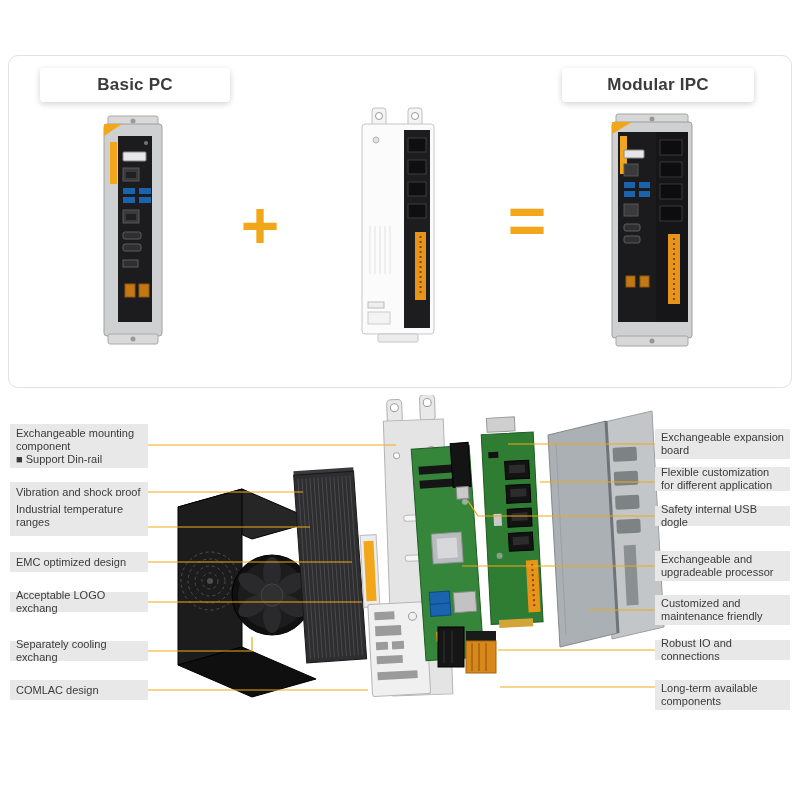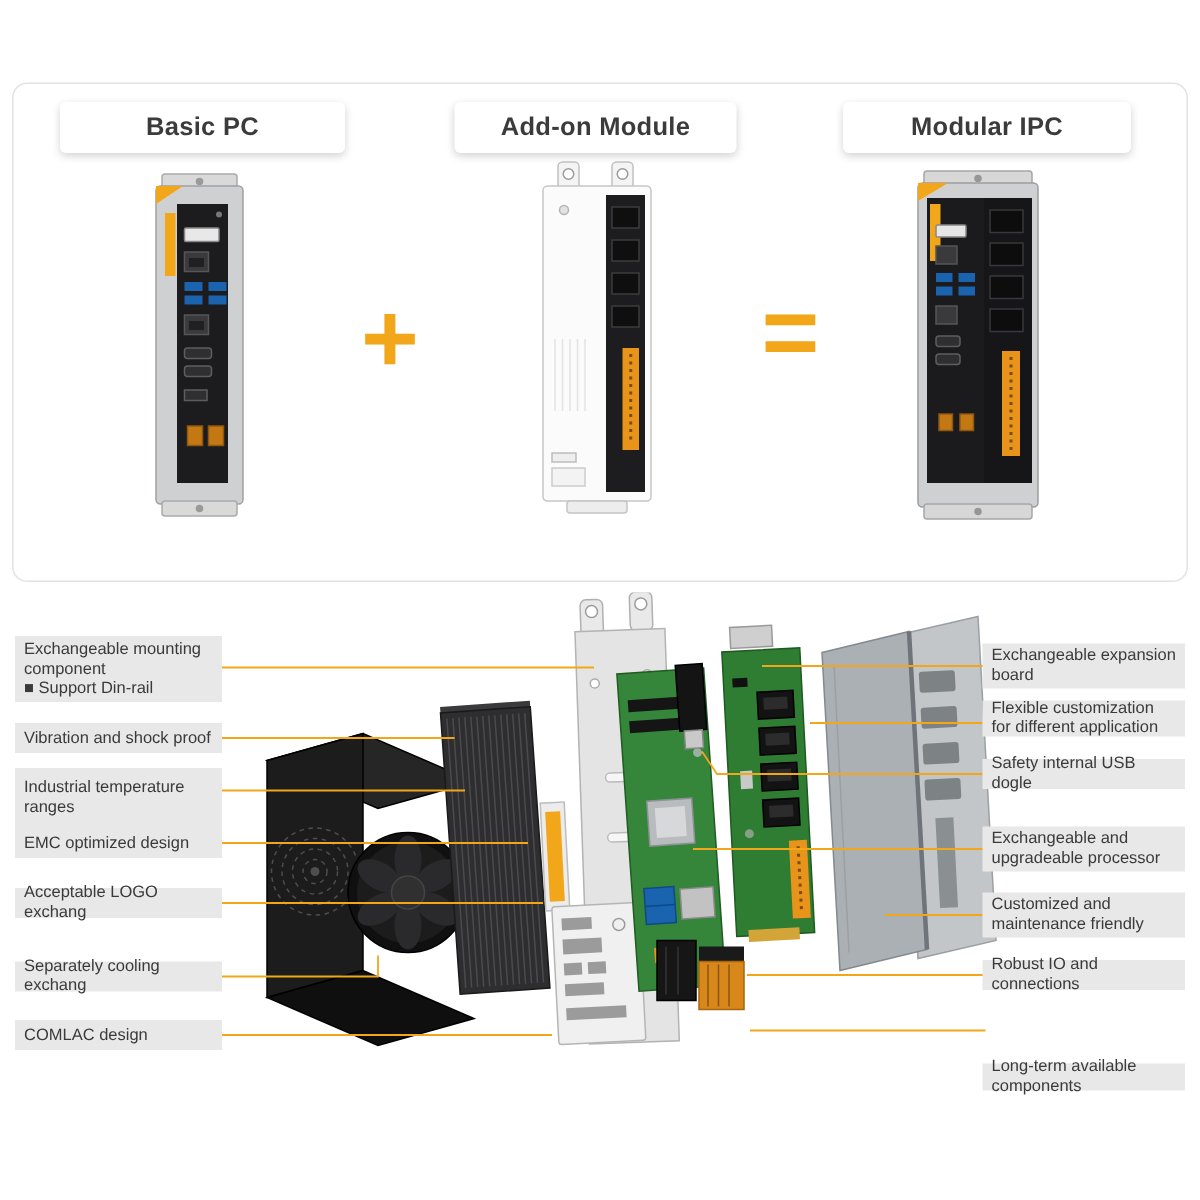--- a/index.html
+++ b/index.html
@@ -38,23 +38,20 @@
 </style>
 </head>
 <body>
 
 <div class="page">
 
   <div class="top-frame"></div>
 
   <div class="col-header" id="hdr-basic">
     <span>Basic PC</span>
-  </div>
-  <div class="col-header" id="hdr-addon">
-    <span>Add-on Module</span>
   </div>
   <div class="col-header" id="hdr-modular">
     <span>Modular IPC</span>
   </div>
 
   <div class="device" id="dev-basic">
     <svg width="90" height="240" viewBox="0 0 90 240">
       <rect x="20" y="6" width="50" height="10" rx="2" fill="#d9d9d9" stroke="#aaaaaa"></rect>
       <circle cx="45" cy="11" r="2.5" fill="#9a9a9a"></circle>
       <rect x="16" y="14" width="58" height="212" rx="3" fill="#cfd0d1" stroke="#a0a0a0"></rect>
@@ -304,21 +301,21 @@
     </g>
   </svg>
 
   <div class="callout left" style="top:424px;height:44px">
     <span>Exchangeable mounting component</span>
     <span>■ Support Din-rail</span>
   </div>
   <div class="callout left" style="top:482px;height:20px">
     <span>Vibration and shock proof</span>
   </div>
-  <div class="callout left" style="top:512px;height:40px">
+  <div class="callout left" style="top:496px;height:40px">
     <span>Industrial temperature ranges</span>
   </div>
   <div class="callout left" style="top:552px;height:20px">
     <span>EMC optimized design</span>
   </div>
   <div class="callout left" style="top:592px;height:20px">
     <span>Acceptable LOGO exchang</span>
   </div>
   <div class="callout left" style="top:641px;height:20px">
     <span>Separately cooling exchang</span>
@@ -338,17 +335,17 @@
   </div>
   <div class="callout right" style="top:551px;height:30px">
     <span>Exchangeable and upgradeable processor</span>
   </div>
   <div class="callout right" style="top:595px;height:30px">
     <span>Customized and maintenance friendly</span>
   </div>
   <div class="callout right" style="top:640px;height:20px">
     <span>Robust IO and connections</span>
   </div>
-  <div class="callout right" style="top:709px;height:18px">
+  <div class="callout right" style="top:680px;height:30px">
     <span>Long-term available components</span>
   </div>
 
 </div>
 
 </body></html>

